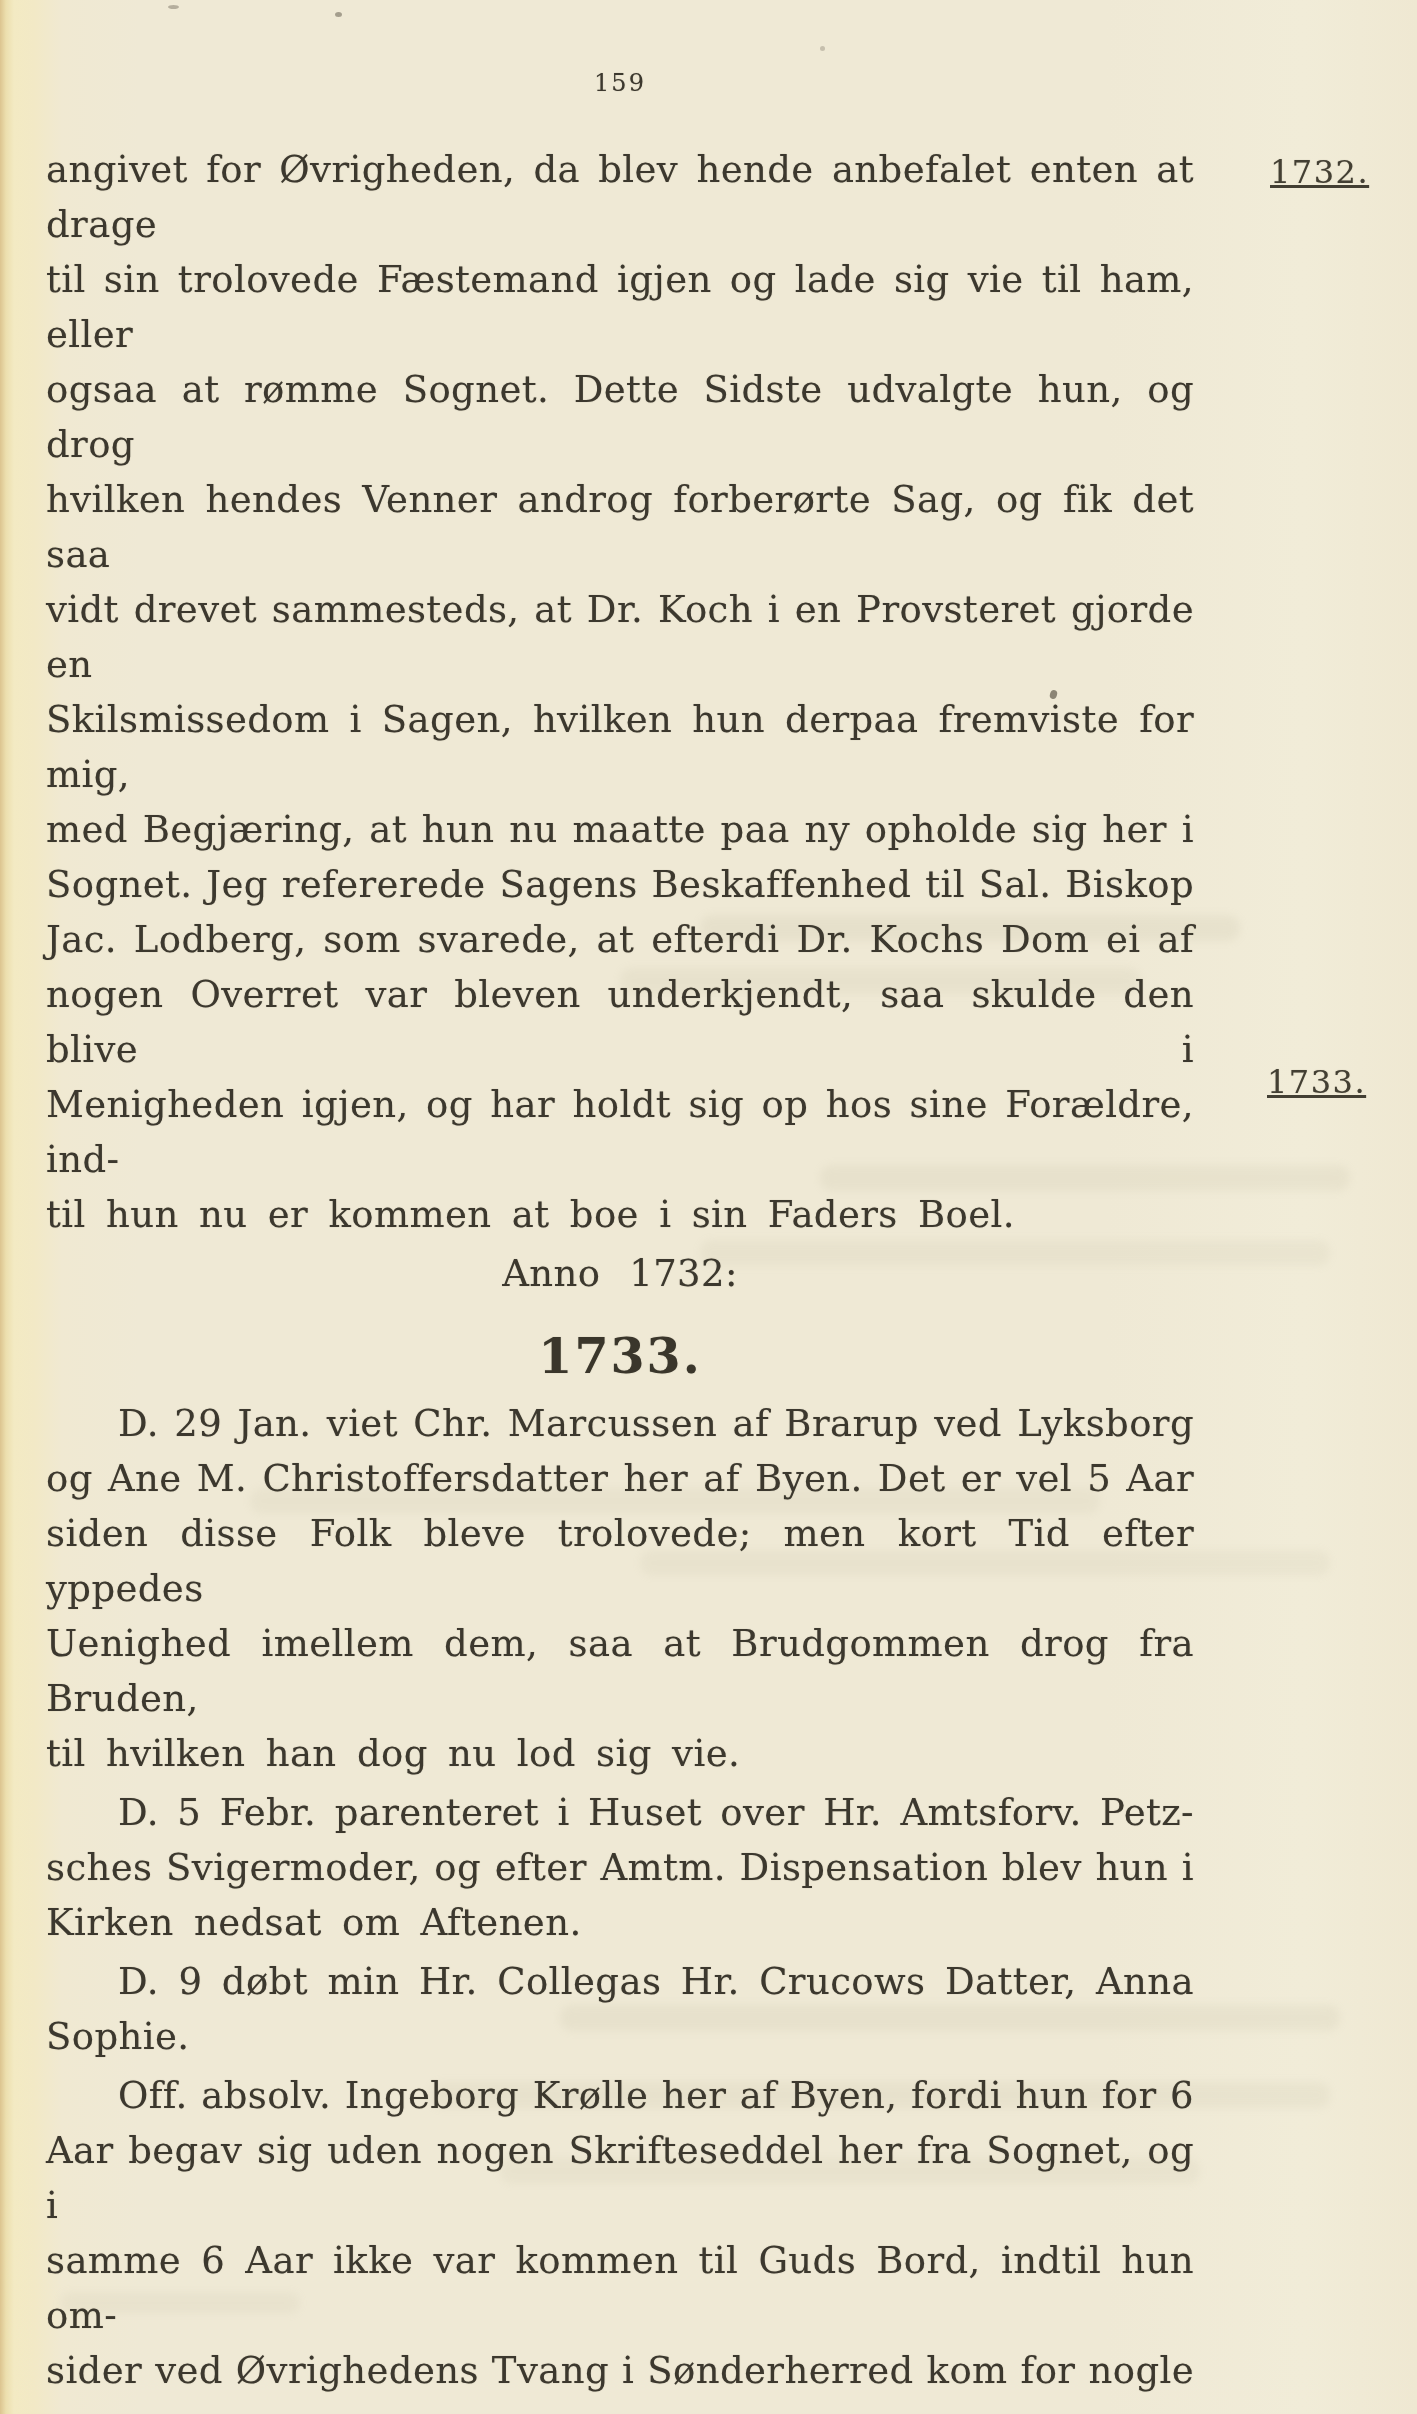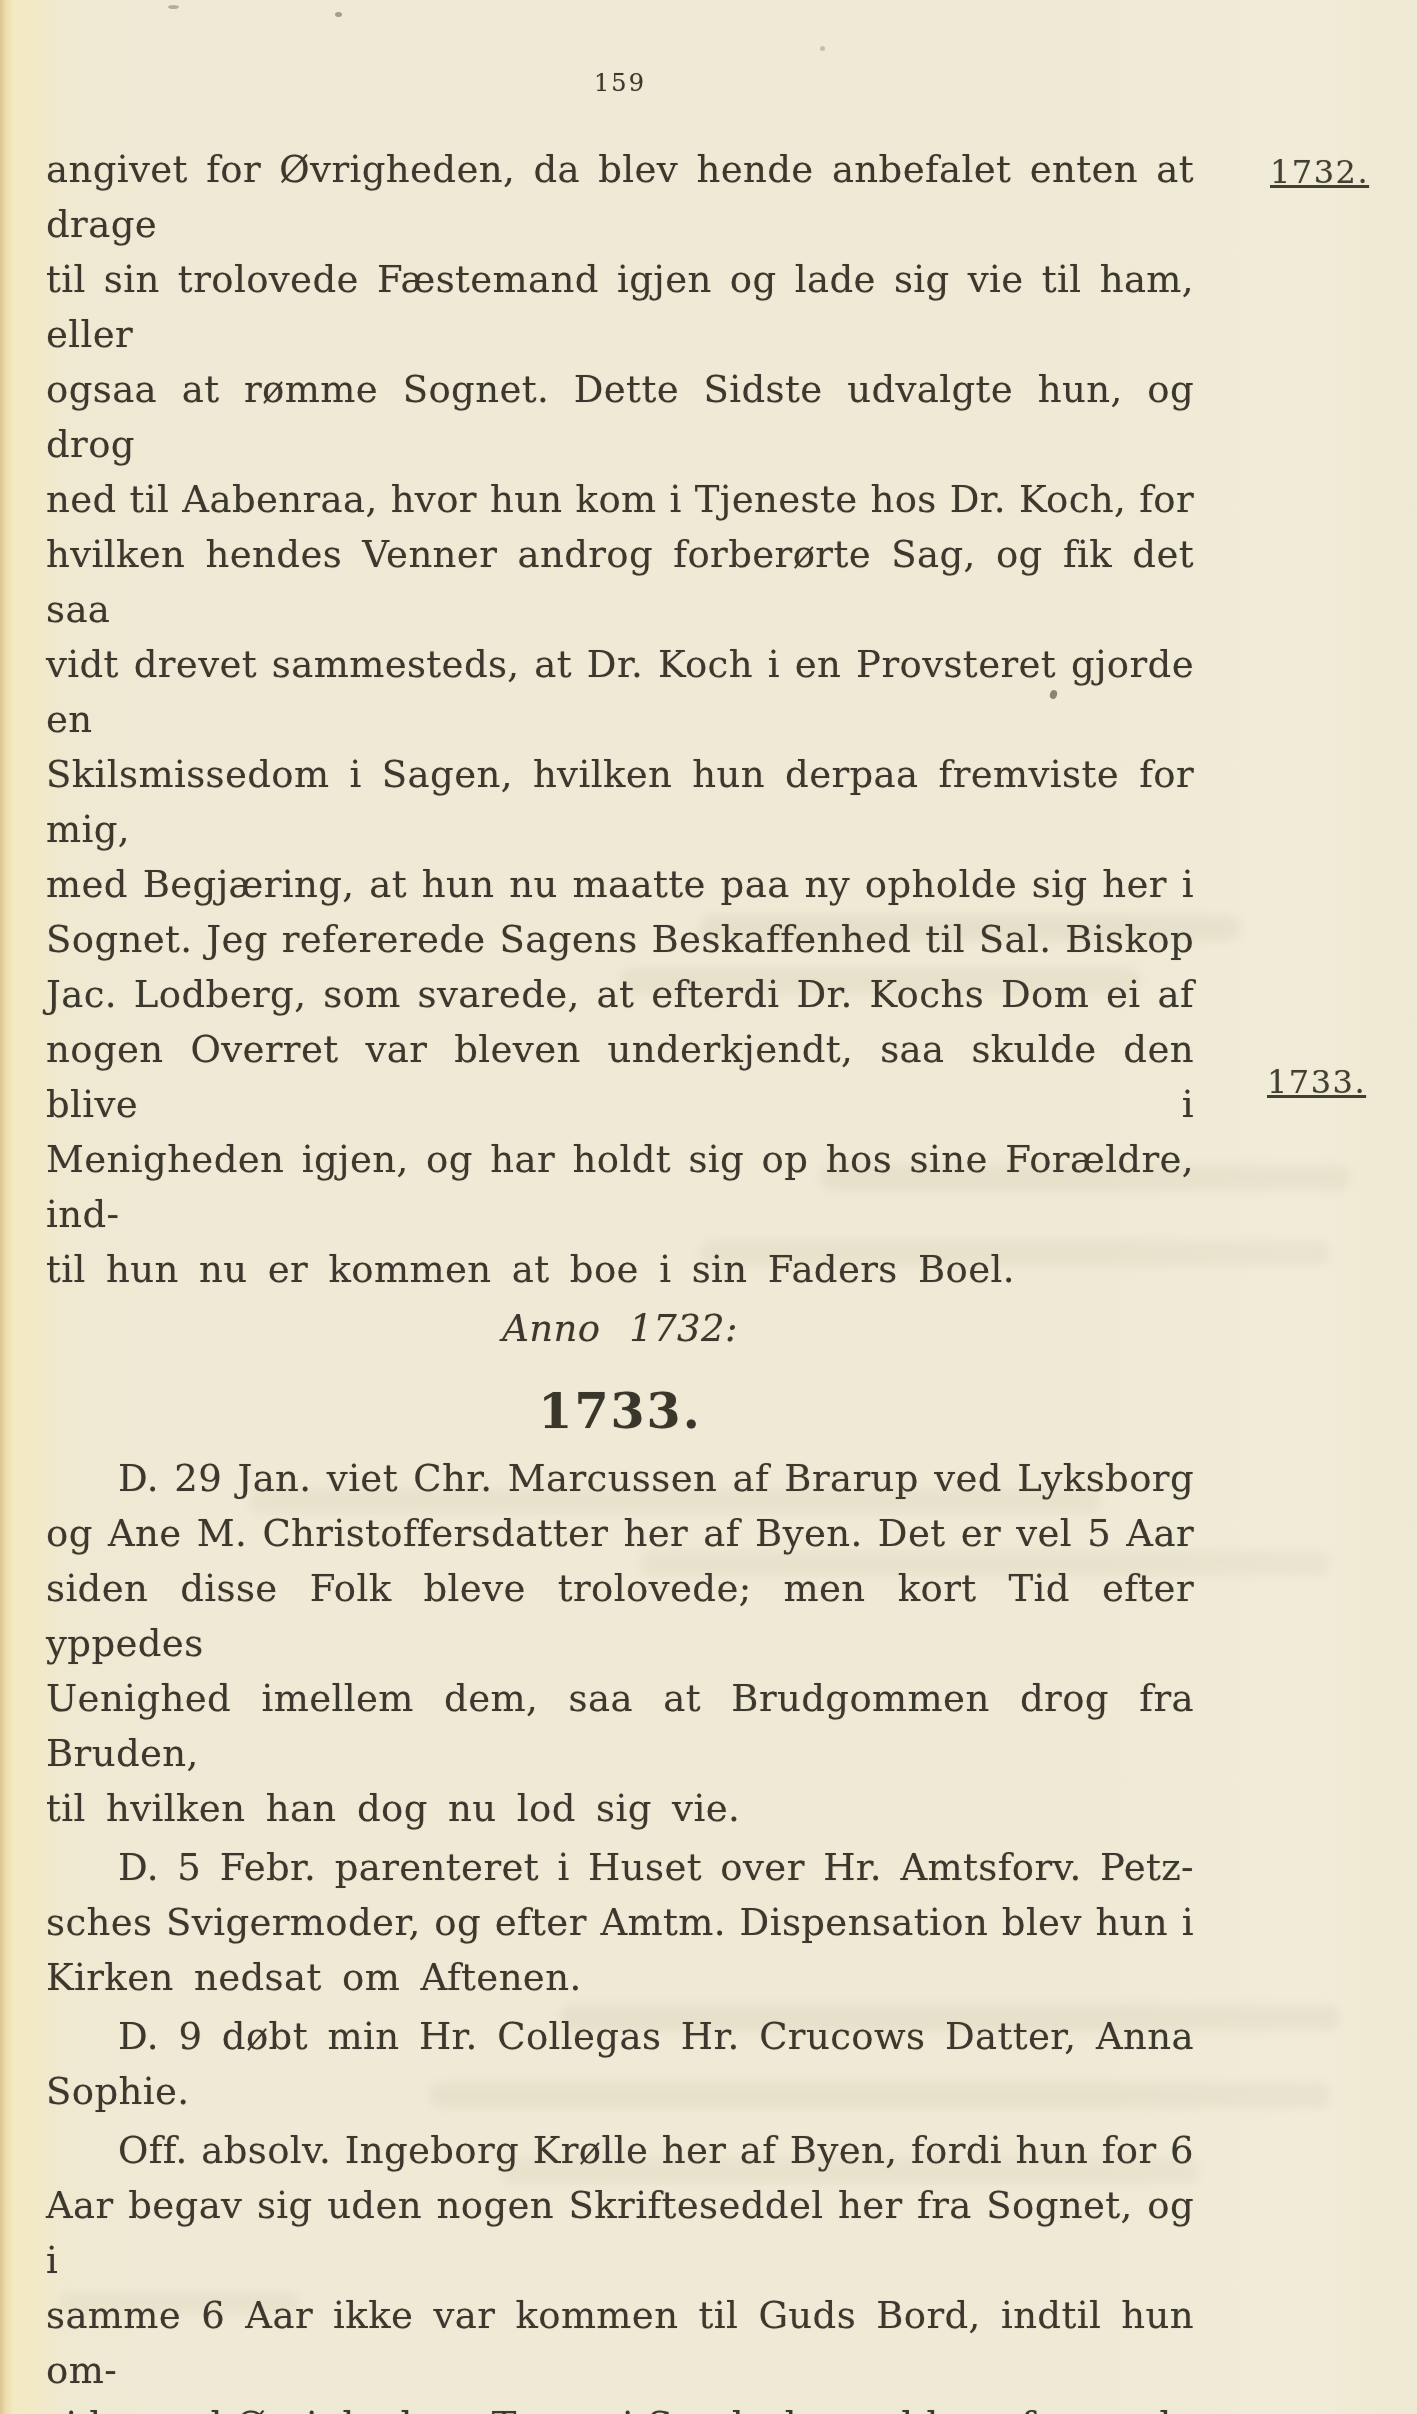--- a/index.html
+++ b/index.html
@@ -25,21 +25,21 @@
     letter-spacing:2px;
   }
   .para{margin:4px;}
   .line{
     text-align:justify;text-align-last:justify;
   }
   .line.last{
     text-align:left;text-align-last:left;word-spacing:0.22em;
   }
   .line.indent,.plain-line.indent{padding-left:72px;}
-  .center-line{text-align:center;word-spacing:0.45em;font-style:italic;}
+  .center-line{text-align:center;word-spacing:0.45em;}
   .plain-line{word-spacing:0.30em;white-space:pre-wrap;}
   .year-heading{
     text-align:center;font-size:49px;line-height:62px;font-weight:700;
     letter-spacing:2px;margin-top:24px;margin-bottom:9px;color:#3a362b;
   }
   .sub-heading{
     text-align:center;font-size:38px;line-height:56px;word-spacing:0.35em;
     letter-spacing:1px;
   }
   .margin-note{
@@ -93,21 +93,20 @@
   <div class="margin-note n1">1732.</div>
   <div class="margin-note n2">1733.</div>
 
   <div class="text-flow">
     <div class="page-number">159</div>
     <div id="flow-target">
         <div class="para">
           <div class="line">angivet for Øvrigheden, da blev hende anbefalet enten at drage</div>
           <div class="line">til sin trolovede Fæstemand igjen og lade sig vie til ham, eller</div>
           <div class="line">ogsaa at rømme Sognet.  Dette Sidste udvalgte hun, og drog</div>
-          <div class="line">ned til Aabenraa, hvor hun kom i Tjeneste hos Dr. Koch, for</div>
           <div class="line">hvilken hendes Venner androg forberørte Sag, og fik det saa</div>
           <div class="line">vidt drevet sammesteds, at Dr. Koch i en Provsteret gjorde en</div>
           <div class="line">Skilsmissedom i Sagen, hvilken hun derpaa fremviste for mig,</div>
           <div class="line">med Begjæring, at hun nu maatte paa ny opholde sig her i</div>
           <div class="line">Sognet.  Jeg refererede Sagens Beskaffenhed til Sal. Biskop</div>
           <div class="line">Jac. Lodberg, som svarede, at efterdi Dr. Kochs Dom ei af</div>
           <div class="line">nogen Overret var bleven underkjendt, saa skulde den blive i</div>
           <div class="line">Menigheden igjen, og har holdt sig op hos sine Forældre, ind-</div>
           <div class="line last">til hun nu er kommen at boe i sin Faders Boel.</div>
         </div>

